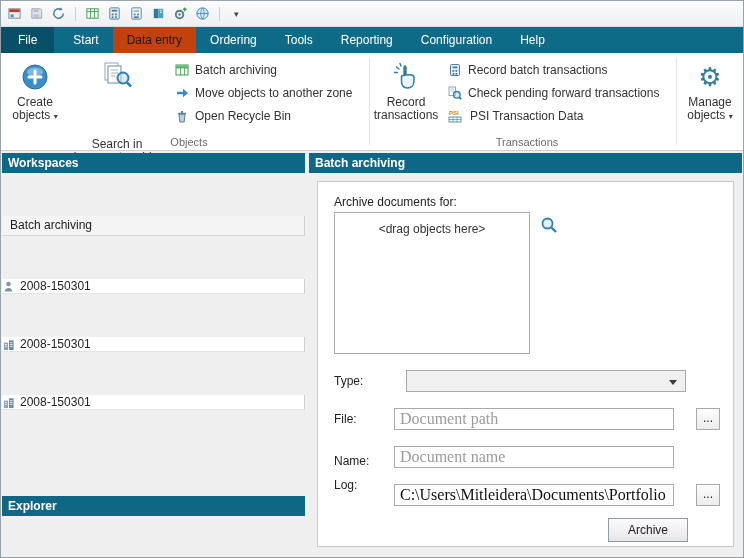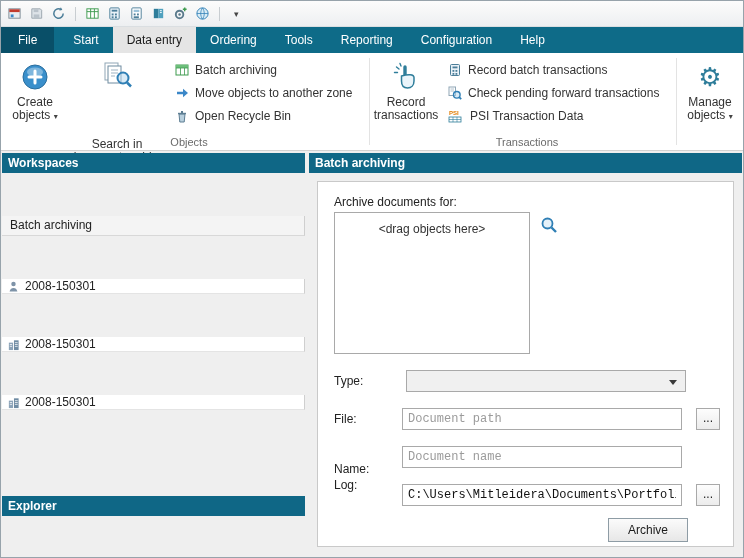--- a/index.html
+++ b/index.html
@@ -21,21 +21,21 @@
   .qat-sep { width:1px; height:14px; background:#C8CDD1; margin:0 2px; }
   .qat-drop { font-size:9px; color:#444; padding:2px 5px; cursor:pointer; }
 
   
   .tabbar {
     position:absolute; left:0; top:26px; right:0; height:26px;
     background:#0E6B88; display:flex; align-items:stretch;
   }
   .tab { color:#FFF; padding:0 14px; display:flex; align-items:center; cursor:pointer; }
   .tab.file { background:#094F68; padding:0 17px; margin-right:5px; }
-  .tab.active { background:#e5e5e5; color:#1B1B1B; }
+  .tab.active { background:#c2410c; color:#1B1B1B; }
 
   
   .ribbon {
     position:absolute; left:0; top:52px; right:0; height:98px;
     background:#FFF; border-bottom:1px solid #D2D2D2; display:flex;
   }
   .rgroup { position:relative; height:100%; padding:3px 2px 15px 2px; display:flex; }
   .rgroup.objects { width:368px; }
   .rgroup.transactions { width:306px; }
   .rgroup.manage { width:66px; }
@@ -57,21 +57,21 @@
     height:20px; background:#0F6786; color:#FFF; font-weight:bold;
     line-height:20px; padding-left:6px; flex:0 0 auto;
   }
 
   
   .left {
     position:absolute; left:1px; top:152px; width:303px; bottom:1px;
     display:flex; flex-direction:column; background:#EFEFEF;gap:43px;
   }
   .list-header { height:20px; background:#F4F4F4; border-bottom:1px solid #D8D8D8; border-right:1px solid #CFCFCF; line-height:19px; padding-left:8px; color:#222; }
-  .wrow { height:21px; background:#FFF; border-bottom:1px solid #E4E4E4; border-right:1px solid #CFCFCF; display:flex; align-items:center; gap:5px; padding-left:5px; cursor:pointer; }
+  .wrow { height:21px; background:#FFF; border-bottom:1px solid #E4E4E4; border-right:1px solid #CFCFCF; display:flex; align-items:center; gap:5px; cursor:pointer; }
   .spacer16 { height:16px; }
   .etoolbar { height:26px; background:#FAFBFC; border-bottom:1px solid #E0E0E0; border-right:1px solid #CFCFCF; display:flex; align-items:center; gap:3px; padding:0 4px; }
   .tbtn { width:20px; height:20px; display:flex; align-items:center; justify-content:center; cursor:pointer; border:1px solid transparent; }
   .tbtn.selected { background:#D2E9FA; border:1px solid #84B6DC; }
   .tsep { width:1px; height:14px; background:#D5D9DC; margin:0 2px; }
   .scissors { font-family:"DejaVu Sans", sans-serif; color:#8FA6B5; font-size:13px; }
   .tree { flex:1; background:#FFF; border-right:1px solid #CFCFCF; padding-top:4px; }
   .trow { height:19px; display:flex; align-items:center; gap:4px; padding-left:0; cursor:pointer; }
   .chev { width:6px; height:6px; border-top:1px solid #8B969E; border-right:1px solid #8B969E; transform:rotate(45deg); flex:0 0 auto; }
   .tsel { background:#CBE4F8; border:1px solid #8CBADF; display:flex; align-items:center; gap:4px; height:18px; padding:0 4px 0 2px; }
@@ -81,22 +81,22 @@
   .formbox { position:absolute; left:8px; right:8px; top:28px; bottom:9px; background:#FFF; border:1px solid #C9C9C9; }
   .flabel { position:absolute; left:16px; color:#222; }
   .dropbox {
     position:absolute; left:16px; top:30px; width:196px; height:142px;
     border:1px solid #A9A9A9; text-align:center; padding-top:9px; color:#333; background:#FFF;
   }
   .searchbtn { position:absolute; left:222px; top:34px; cursor:pointer; }
   .combo { position:absolute; left:88px; top:188px; width:280px; height:22px; border:1px solid #A9A9A9; background:#F0F0F0; cursor:default; }
   .combo-arrow { position:absolute; right:8px; top:9px; width:0; height:0; border-left:4px solid transparent; border-right:4px solid transparent; border-top:5px solid #3A3A3A; }
   .ffield {
-    position:absolute; left:84px; width:280px; height:22px; border:1px solid #A9A9A9;
-    font-family:Liberation Mono, monospace; font-size:12px; padding:0 5px; color:#111; background:#FFF;
+    position:absolute; left:76px; width:280px; height:22px; border:1px solid #A9A9A9;
+    font-family:Liberation Serif, serif; font-size:16px; padding:0 5px; color:#111; background:#FFF;
   }
   .ffield::placeholder { color:#9B9B9B; }
   .browse {
     position:absolute; left:378px; width:24px; height:22px; border:1px solid #A9A9A9;
     background:linear-gradient(#FDFDFD,#ECECEC); text-align:center; line-height:18px; cursor:pointer; color:#222;
   }
   .archivebtn {
     position:absolute; left:290px; top:336px; width:80px; height:24px; border:1px solid #8E9CA5;
     background:linear-gradient(#FBFBFB,#E7E7E7); text-align:center; line-height:22px; cursor:pointer; color:#1B1B1B;
   }
@@ -462,21 +462,21 @@
 
       <div class="flabel" style="top:192px;">Type:</div>
       <div class="combo">
         <span class="combo-arrow"></span>
       </div>
 
       <div class="flabel" style="top:230px;">File:</div>
       <input class="ffield" style="top: 226px;" type="text" placeholder="Document path">
       <div class="browse" style="top:226px;">...</div>
 
-      <div class="flabel" style="top:280px;">Name:</div>
+      <div class="flabel" style="top:272px;">Name:</div>
       <input class="ffield" style="top: 264px;" type="text" placeholder="Document name">
 
       <div class="flabel" style="top:296px;">Log:</div>
       <input class="ffield" style="top: 302px;" type="text" value="C:\Users\Mitleidera\Documents\Portfolio Manager\archive">
       <div class="browse" style="top:302px;">...</div>
 
       <div class="archivebtn">Archive</div>
     </div>
   </div>
 

